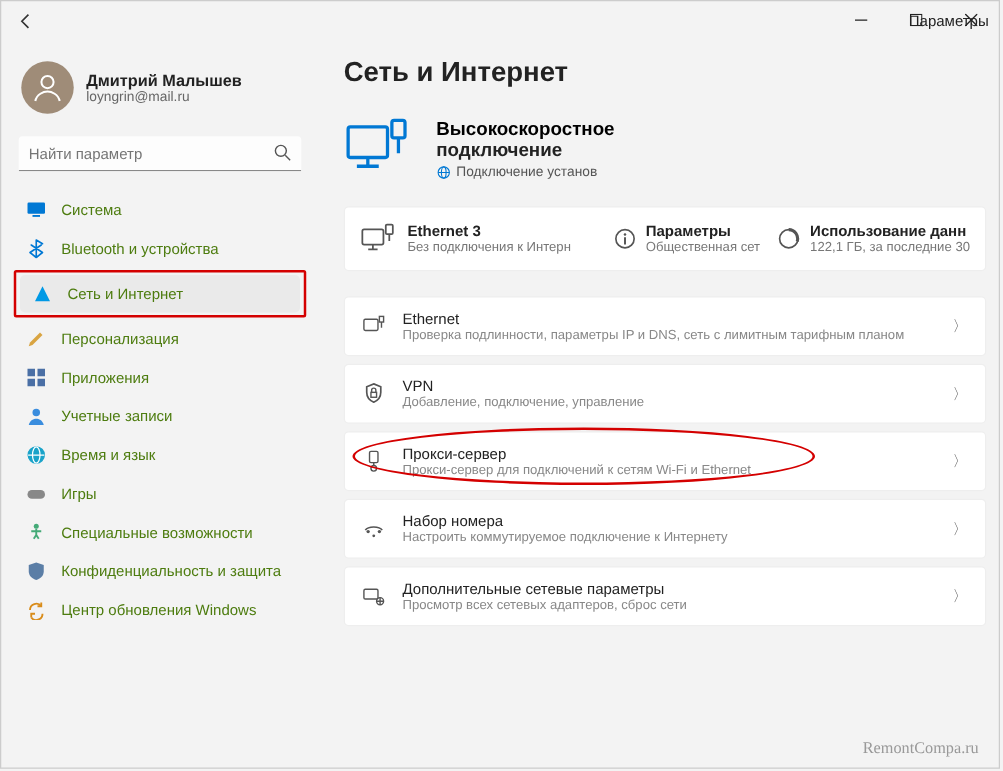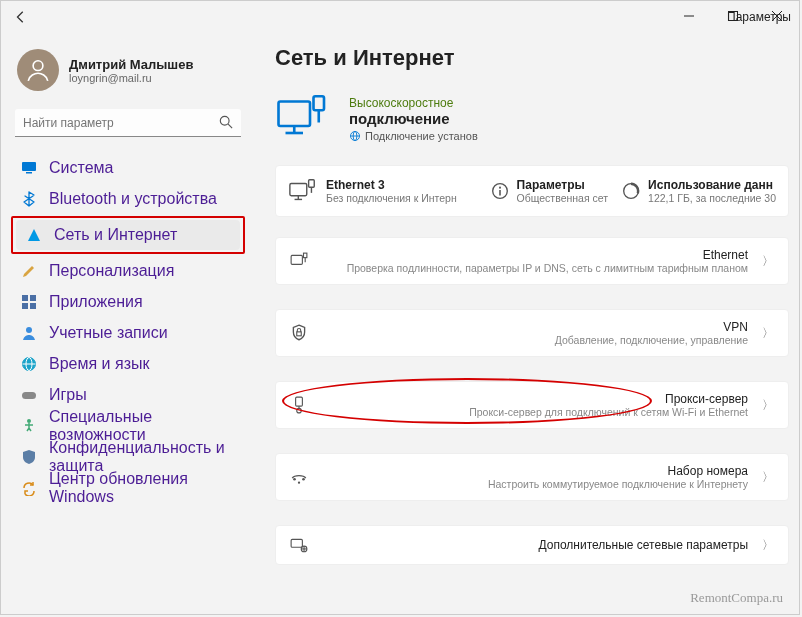--- a/index.html
+++ b/index.html
@@ -24,45 +24,45 @@
 .user-text { margin-left: 10px; }
 .user-name { font-size: 13px; font-weight: 600; color: #222; }
 .user-email { font-size: 11px; color: #666; }
 
 
 .search { position: relative; margin: 4px 6px 16px 6px; }
 .search input { width: 100%; height: 28px; border: none; border-bottom: 1px solid #888; background: #fdfdfd; padding: 0 30px 0 8px; font-size: 12px; outline: none; border-radius: 3px 3px 0 0; }
 .search .search-ico { position: absolute; right: 8px; top: 6px; color: #555; }
 
 
-.nav-item { display: flex; align-items: center; height: 30px; padding: 0 10px; border-radius: 4px; cursor: pointer; font-size: 16px; color: #4c1d95; margin: 1px 2px; gap: 12px; }
+.nav-item { display: flex; align-items: center; height: 30px; padding: 0 10px; border-radius: 4px; cursor: pointer; font-size: 12px; color: #4d7c0f; margin: 1px 2px; gap: 12px; }
 .nav-item.selected { background: #eaeaea; position: relative; }
 .nav-ico { width: 16px; height: 16px; display: flex; align-items: center; justify-content: center; }
 .red-box { border: 2.5px solid #d40000; border-radius: 2px; }
 .nav-selected-wrap { padding: 1px; margin: 2px; }
 
 
 .main h1 { font-size: 22px; font-weight: 600; color: #222; margin-bottom: 14px; }
 .hero { display: flex; align-items: center; gap: 18px; padding: 6px 0 10px 0; }
 .hero-icon { width: 56px; height: 56px; }
-.hero-text .l1 { font-size: 12px; font-weight: 400; color: #4d7c0f; }
+.hero-text .l1 { font-size: 15px; font-weight: 700; color: #000000; }
 .hero-text .l2 { font-size: 15px; font-weight: 600; color: #222; }
 .hero-text .l3 { font-size: 11px; color: #555; display: flex; align-items: center; gap: 4px; margin-top: 3px; }
 
 
 .status-row { display: flex; align-items: center; background: #fff; border: 1px solid #eee; border-radius: 4px; padding: 10px 12px; margin-top: 8px; gap: 14px; }
 .status-ico { width: 30px; height: 30px; color: #555; }
 .status-block { display: flex; flex-direction: column; min-width: 0; }
 .status-title { font-size: 12px; font-weight: 600; color: #222; white-space: nowrap; }
 .status-sub { font-size: 10.5px; color: #777; white-space: nowrap; overflow: hidden; text-overflow: ellipsis; }
 .status-col { display: flex; align-items: center; gap: 8px; flex: 0 0 auto; }
 .status-col.first { flex: 1; }
 
 
-.cards { margin-top: 20px; display: flex; flex-direction: column; gap: 24px; text-align: right; }
+.cards { margin-top: 20px; display: flex; flex-direction: column; gap: 6px; }
 .card { background: #fff; border: 1px solid #eee; border-radius: 4px; padding: 10px 14px; display: flex; align-items: center; gap: 14px; cursor: pointer; position: relative; }
 .card-ico { width: 18px; height: 18px; color: #444; display: flex; align-items: center; justify-content: center; }
 .card-text { flex: 1; min-width: 0; }
 .card-title { font-size: 12px; color: #222; }
 .card-sub { font-size: 10.5px; color: #888; }
 .chev { color: #666; font-size: 12px; }
 
 .red-oval { position: absolute; border: 2.5px solid #d40000; border-radius: 50%; pointer-events: none; }
 
 .watermark { position: absolute; bottom: 8px; right: 16px; font-size: 13px; color: #999; font-family: serif; }
@@ -358,20 +358,21 @@
           <span class="card-ico">
               <svg width="18" height="18" viewBox="0 0 16 16">
                 <rect x="1" y="3" width="10" height="7" rx="1" stroke="#555" fill="none"></rect>
                 <circle cx="12.5" cy="11.5" r="2.5" stroke="#555" fill="none"></circle>
                 <line x1="12.5" y1="9" x2="12.5" y2="14" stroke="#555"></line>
                 <line x1="10" y1="11.5" x2="15" y2="11.5" stroke="#555"></line>
               </svg>
             </span>
           <div class="card-text">
             <div class="card-title">Дополнительные сетевые параметры</div>
+            <div class="card-sub">Просмотр всех сетевых адаптеров, сброс сети</div>
           </div>
           <span class="chev">〉</span>
         </div>
 
       </div>
     </div>
   </div>
 
   <div class="watermark">RemontCompa.ru</div>
 </div>

